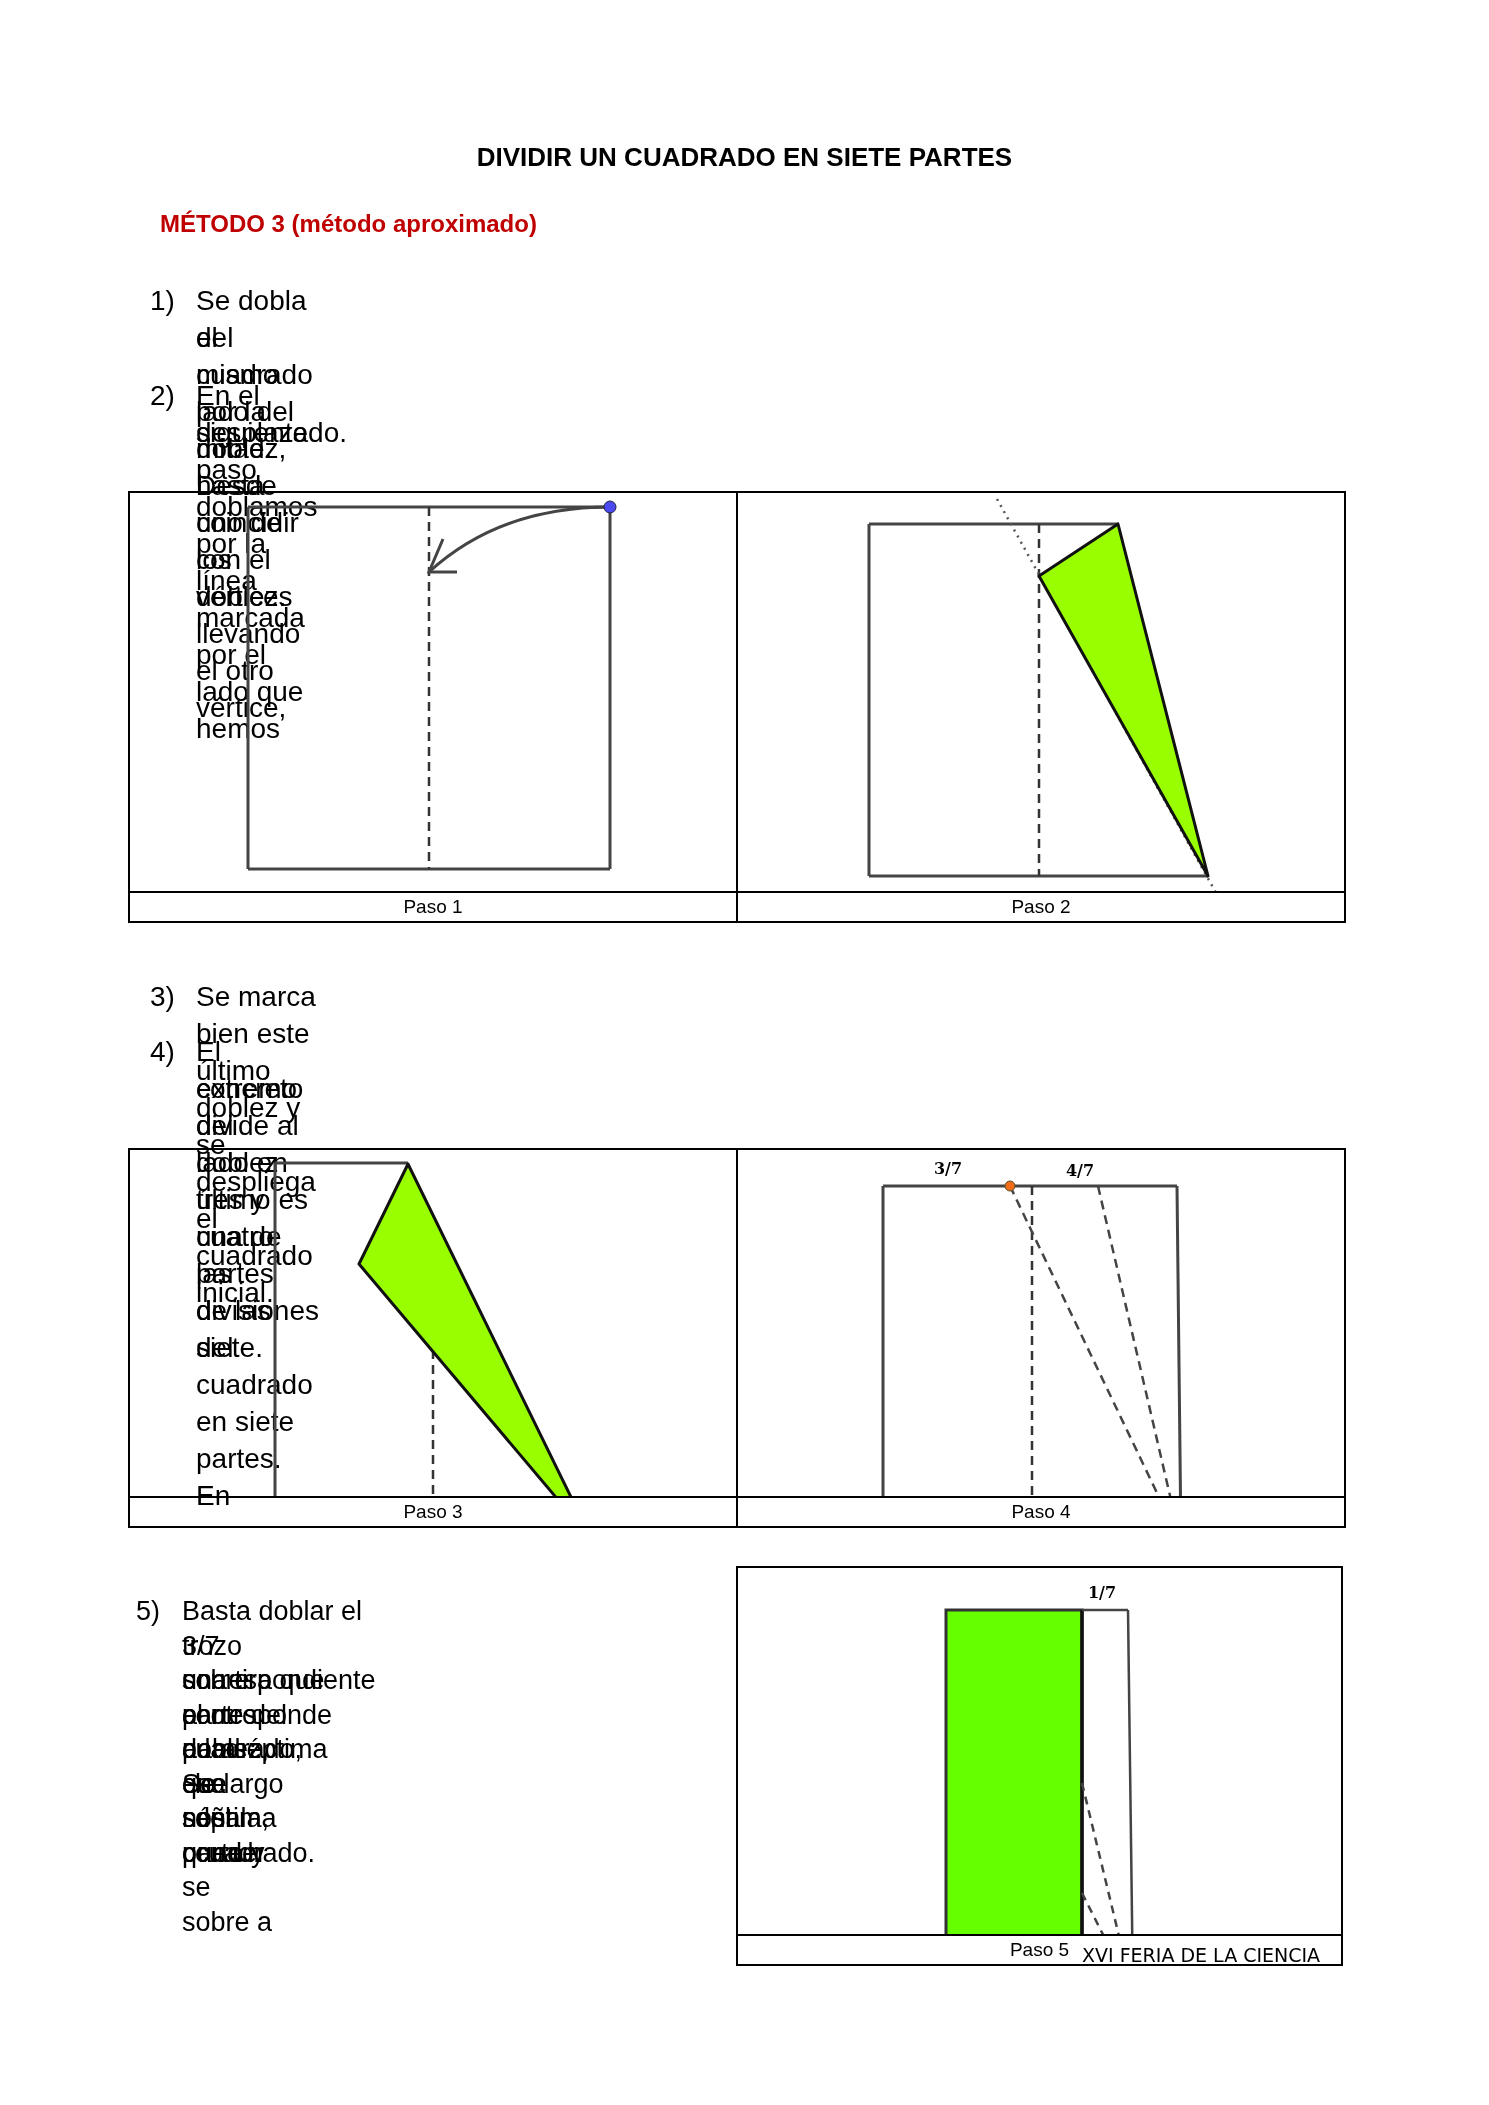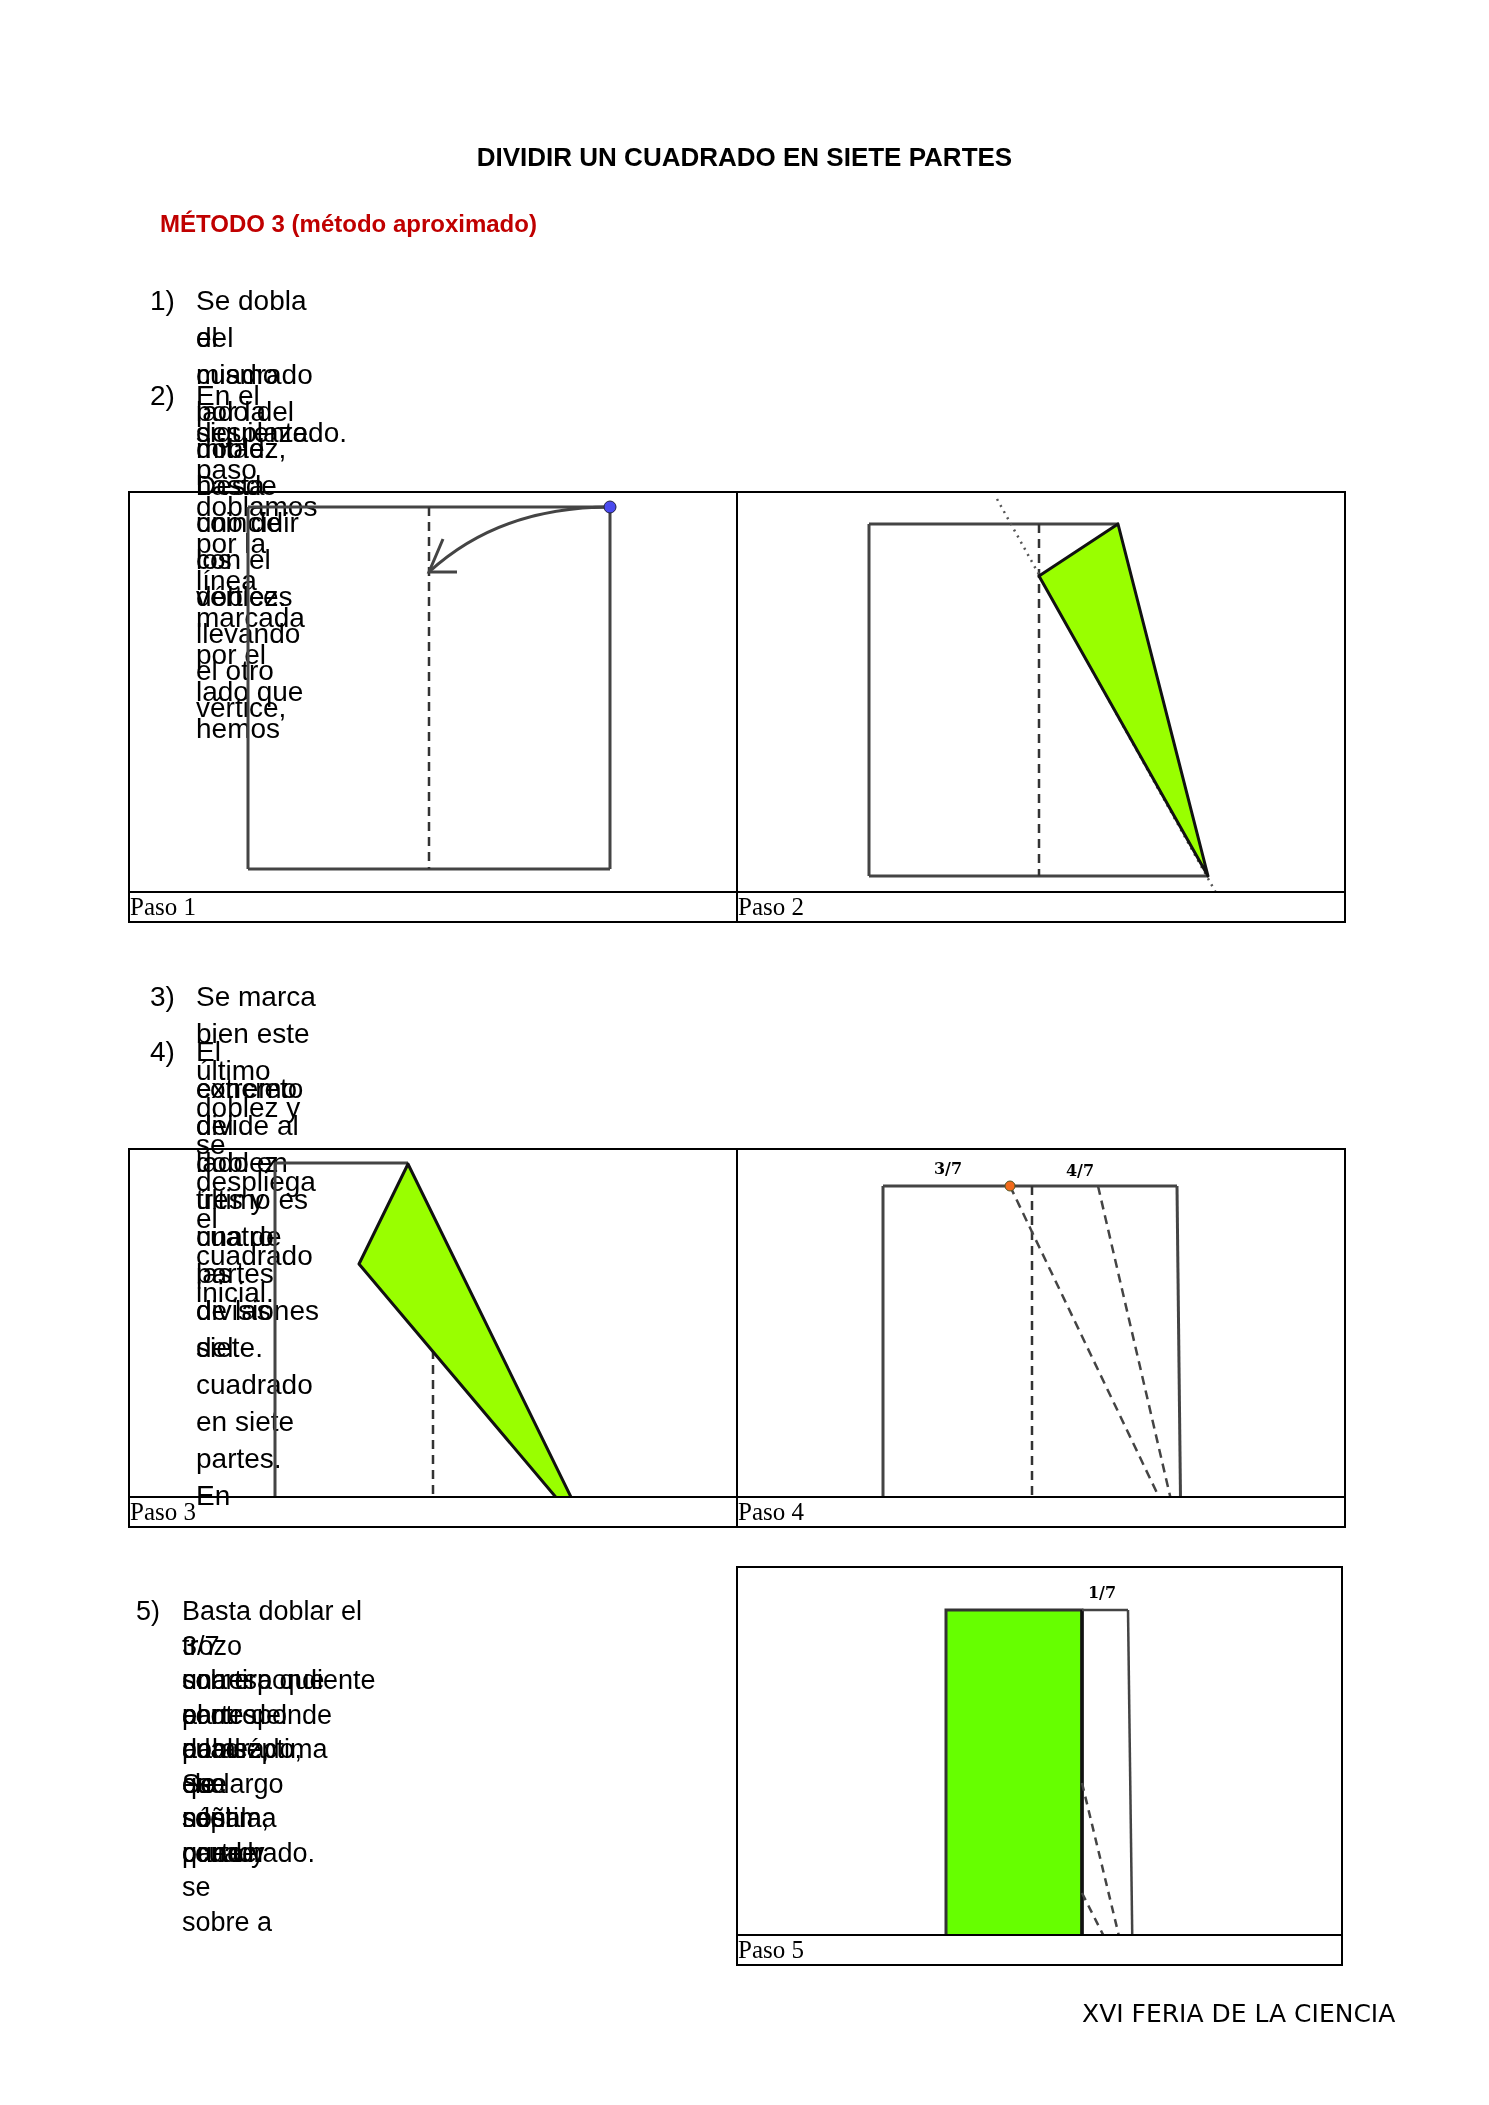--- a/index.html
+++ b/index.html
@@ -7,23 +7,23 @@
          font-family:"Liberation Sans", sans-serif; color:#000; }
   .abs { position:absolute; }
   #doc-title { left:0; width:1489px; top:142px; text-align:center;
                font-weight:bold; font-size:26px; letter-spacing:0px; }
   #method-heading { left:160px; top:210px; font-weight:bold; font-size:24px; color:#c00000; }
   .step { position:absolute; font-size:28px; line-height:37px; }
   .step .num { position:absolute; left:0; top:0; }
   .step .txt { position:absolute; left:46px; top:0; }
   table.fig { position:absolute; border-collapse:collapse; table-layout:fixed; }
   table.fig td { border:2px solid #000; padding:0; vertical-align:top; }
-  table.fig td.cap { text-align:left; font-size:25px; height:28px; line-height:28px;font-family:Liberation Serif, serif; }
+  table.fig td.cap { text-align:center; font-size:19px; height:28px; line-height:28px; }
   table.fig svg { display:block; }
-  #footer { left:1082px; top:1999px; font-size:25px; font-family:"DejaVu Sans", sans-serif; }
+  #footer { left:1082px; top:1944px; font-size:19px; font-family:"DejaVu Sans", sans-serif; }
 </style>
 </head>
 <body>
 
 <div class="abs" id="doc-title">DIVIDIR UN CUADRADO EN SIETE PARTES</div>
 <div class="abs" id="method-heading">MÉTODO 3 (método aproximado)</div>
 
 <div class="step" style="left:150px; top:282px;">
   <span class="num">1)</span>
   <span class="txt">Se dobla el cuadrado por la mitad. Desde uno de los vértices llevando el otro vértice,</span>

